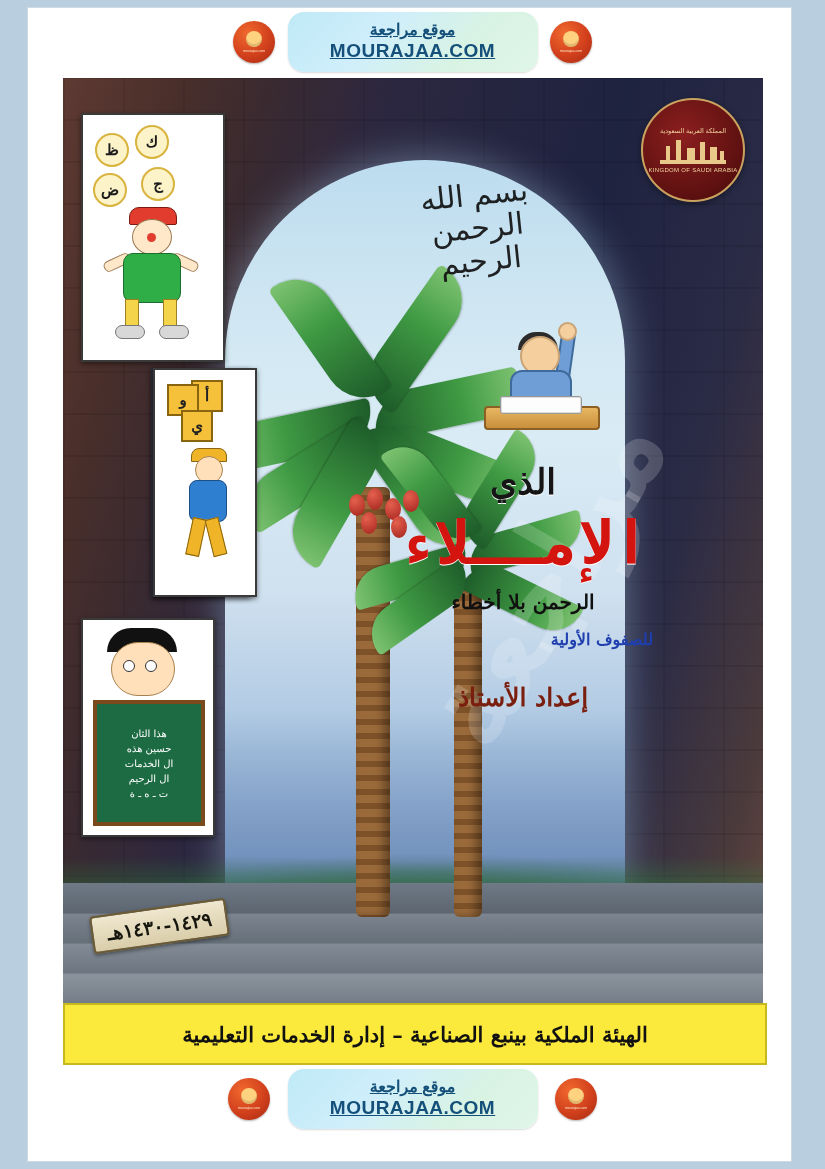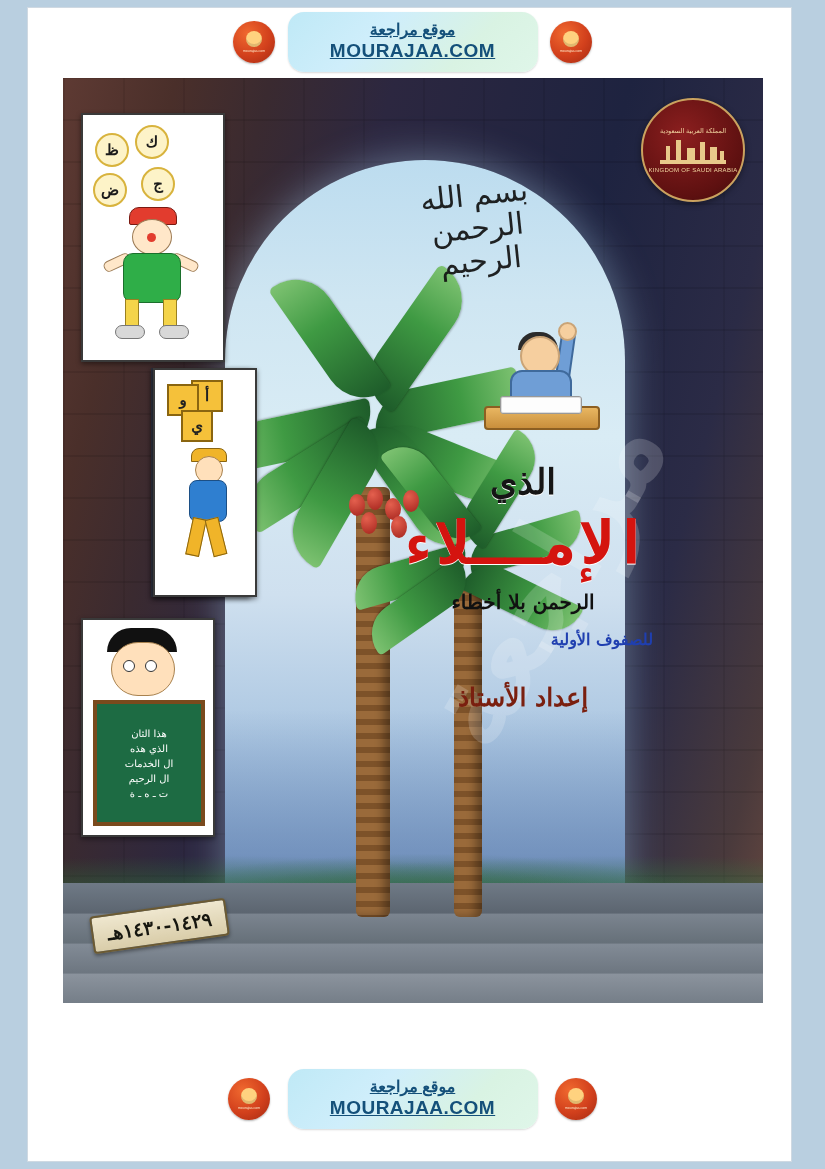--- a/index.html
+++ b/index.html
@@ -437,28 +437,29 @@
 
     <div class="card card4">
       <div class="bigface">
         <div class="hair"></div>
         <div class="sk"></div>
         <div class="eye l"></div>
         <div class="eye r"></div>
       </div>
       <div class="board">
         <div>هذا الثان</div>
-        <div>الذي هذه</div>
+        <div>حسين هذه</div>
         <div>ال الخدمات</div>
         <div>ال الرحيم</div>
         <div>ت ـ ه ـ ة</div>
       </div>
     </div>
   </div>
 
+  <div class="footerbar">الهيئة الملكية بينبع الصناعية – إدارة الخدمات التعليمية</div>
 
   <div class="wm-bar bottom">
     <div class="wm-badge left">
       <div class="dot"></div>
       <div class="tiny">mourajaa.com</div>
     </div>
     <div class="wm-center">
       <div class="wm-l1">موقع مراجعة</div>
       <div class="wm-l2">MOURAJAA.COM</div>
     </div>

